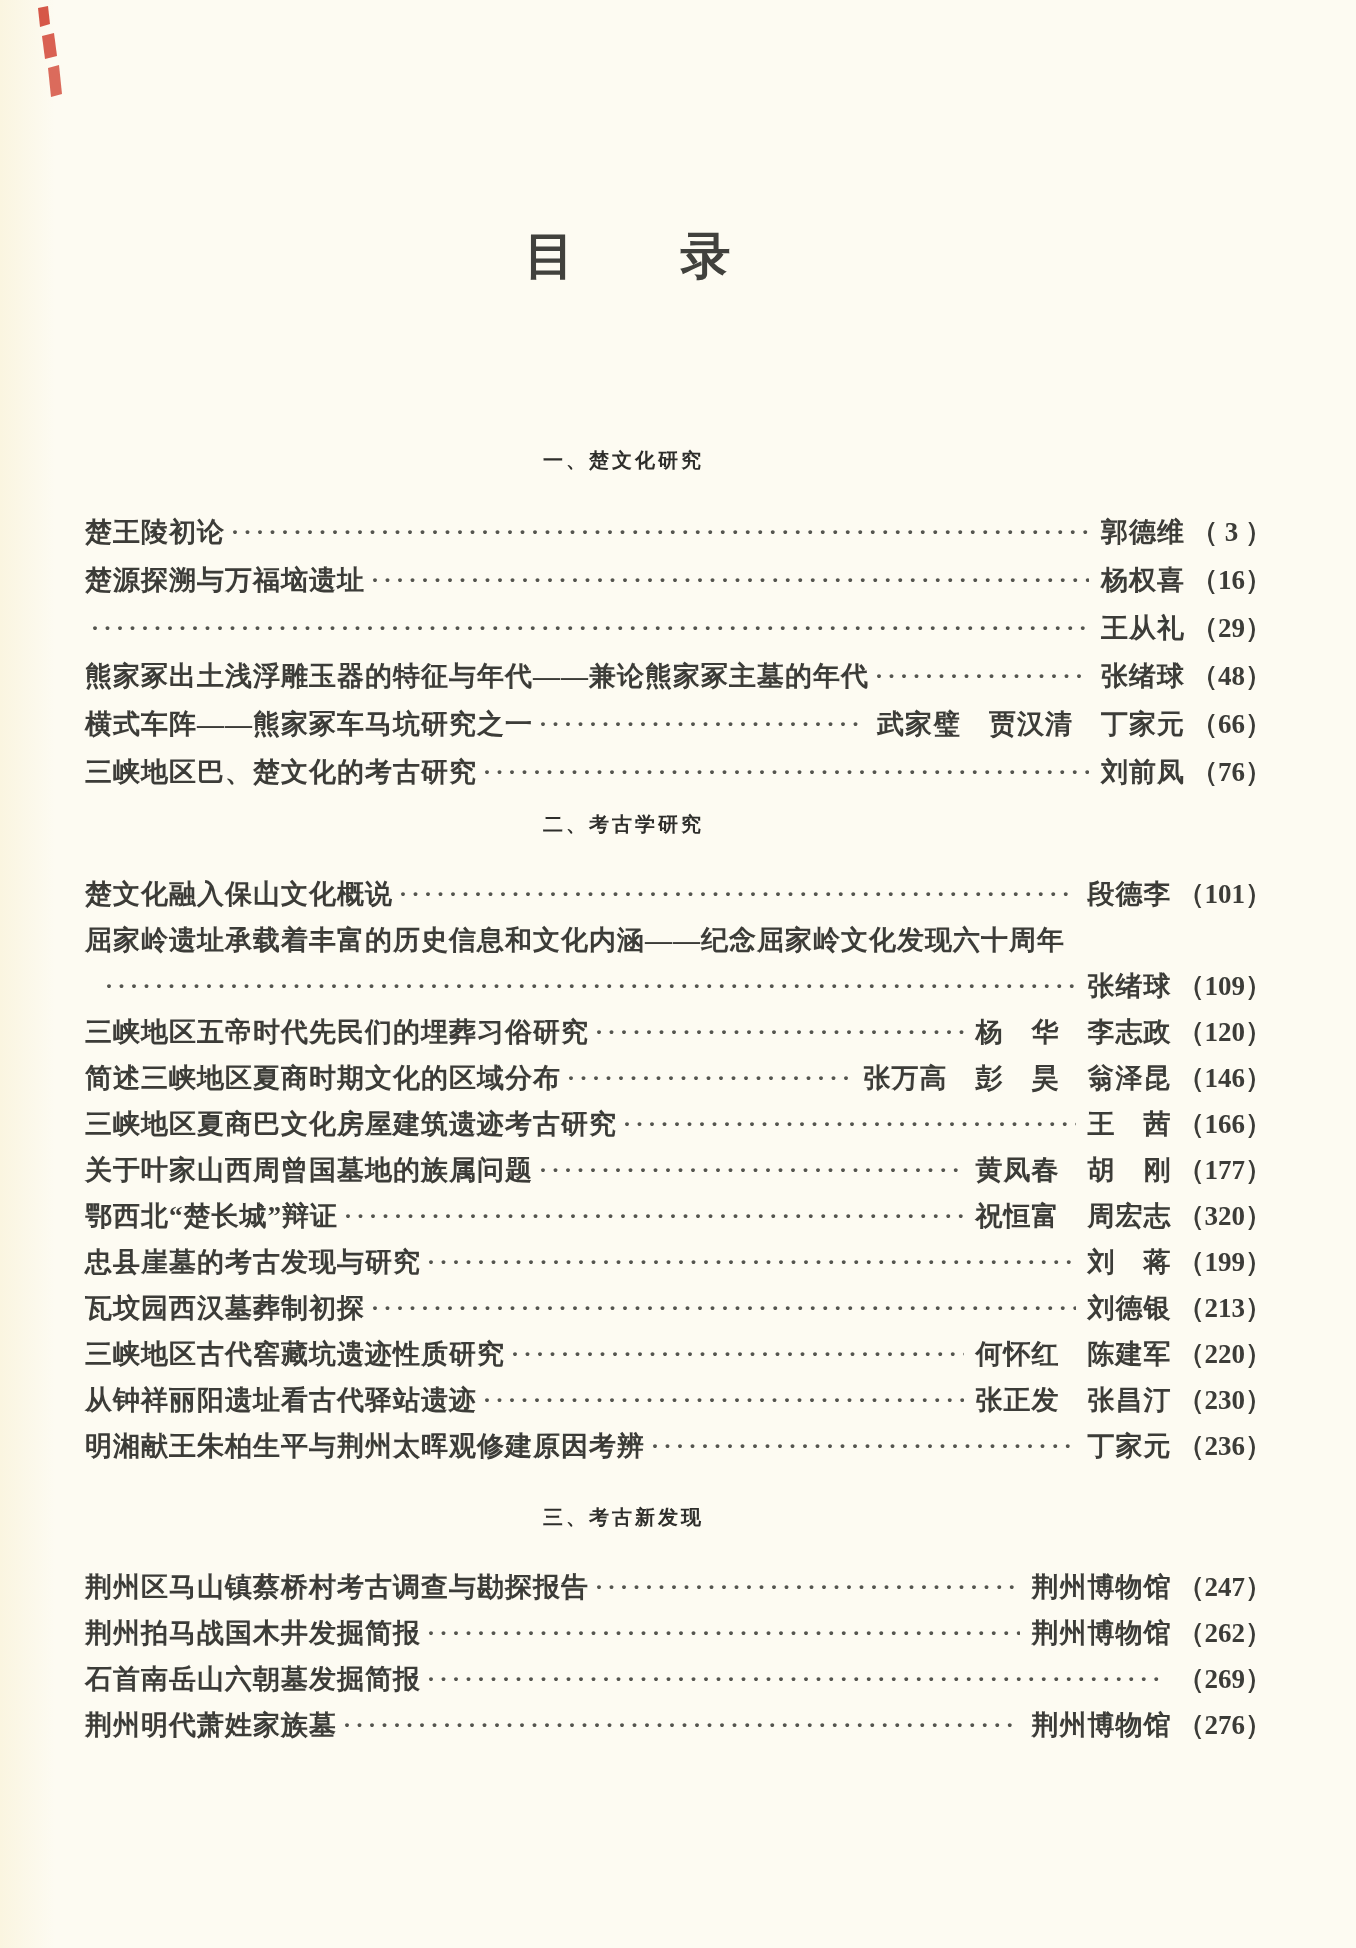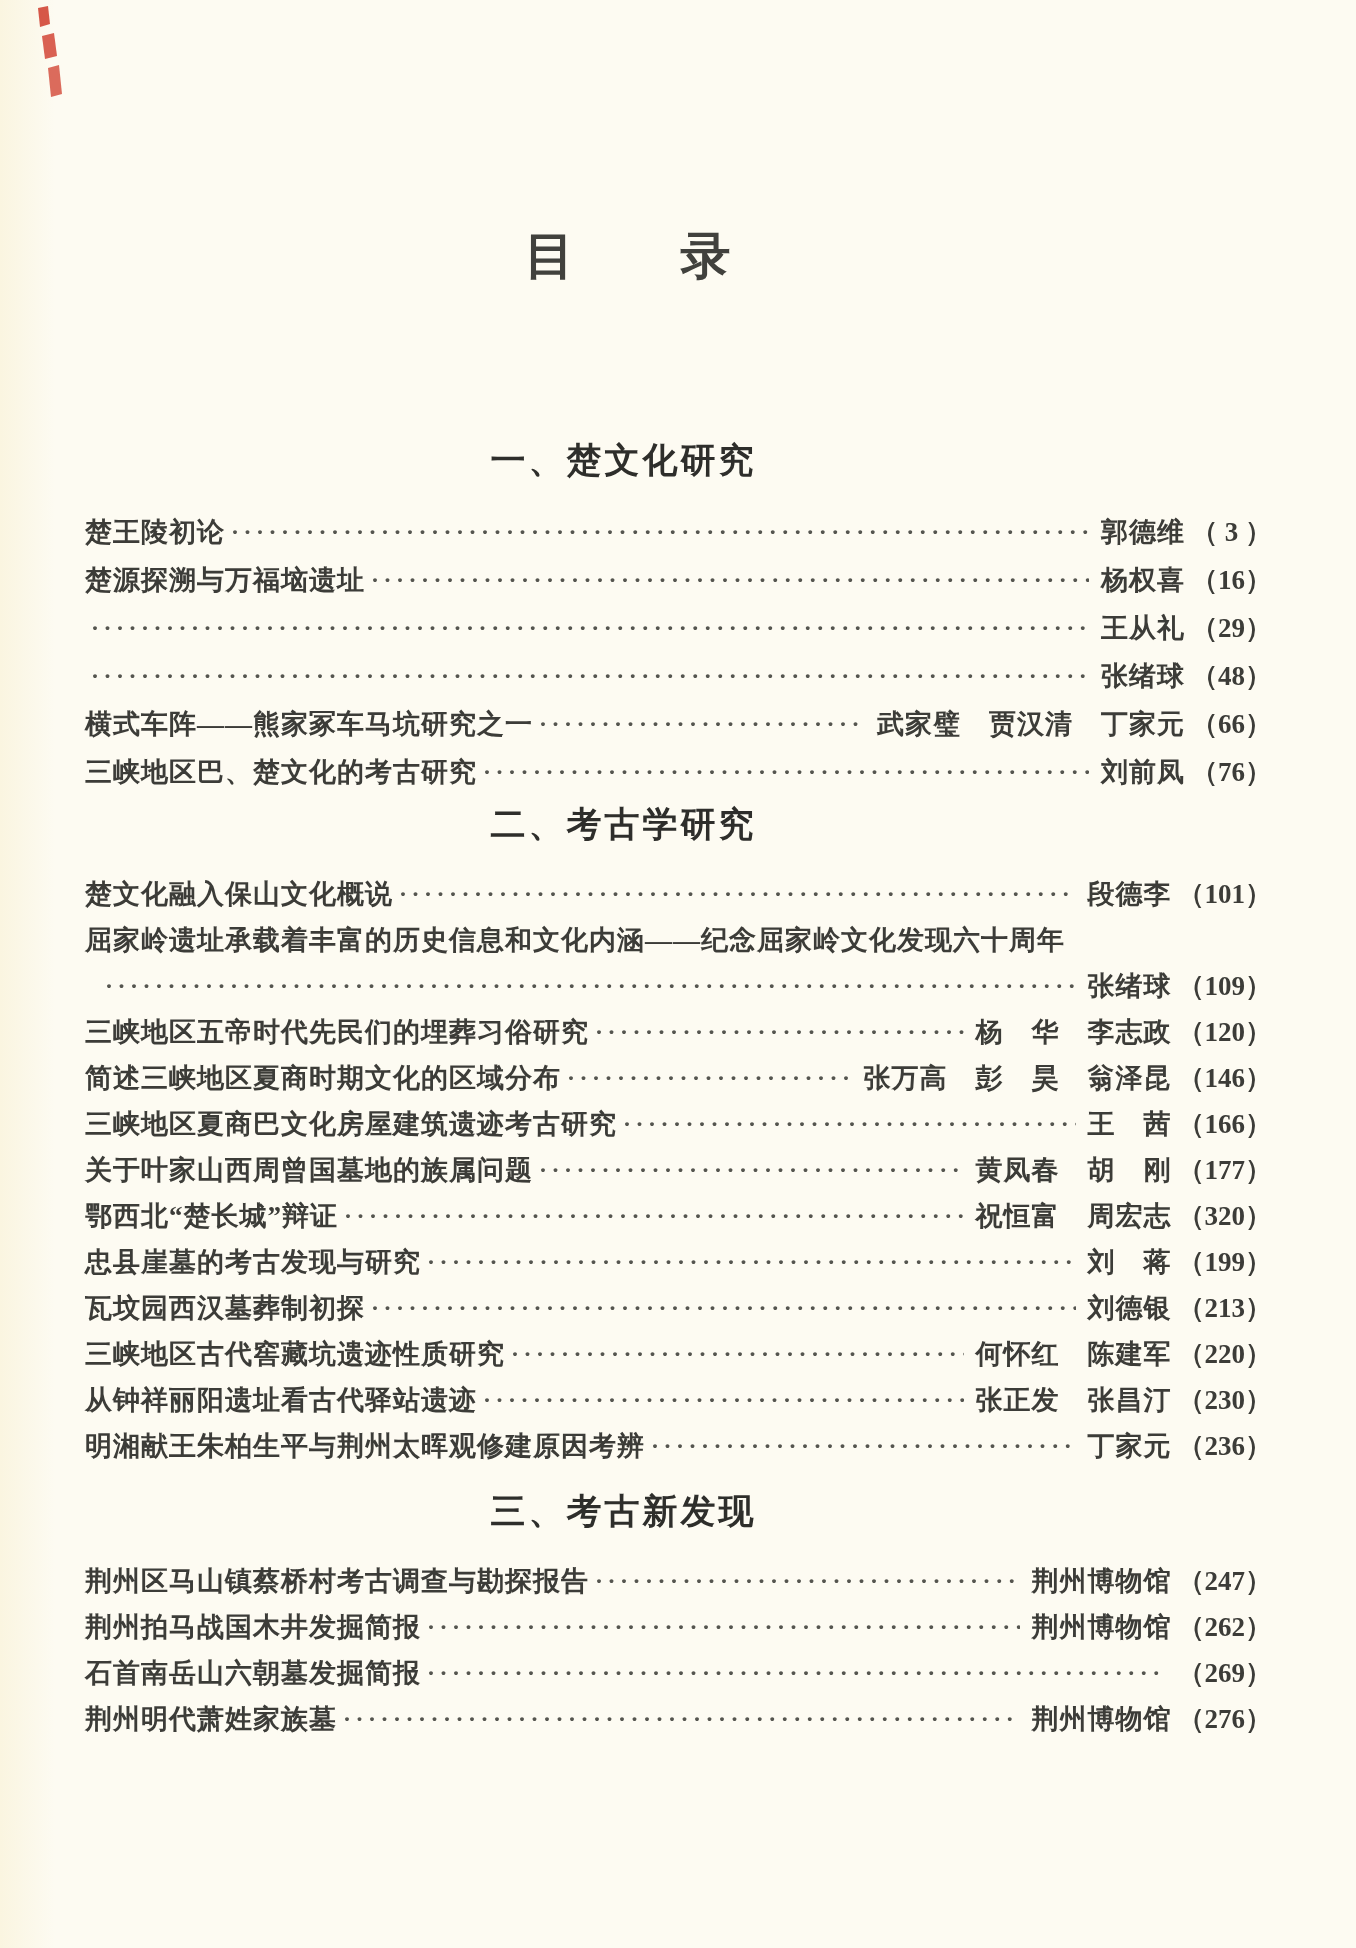--- a/index.html
+++ b/index.html
@@ -19,28 +19,28 @@
     text-align:center;
     font-size:50px;font-weight:bold;
     color:#41413d;
     height:72px;line-height:72px;
     letter-spacing:2px;
   }
   .section-heading{
     position:relative;left:-55px;
     text-align:center;
     font-family:"Liberation Sans","DejaVu Sans",sans-serif;
-    font-size:35px;font-weight:bold;
+    font-size:20px;font-weight:bold;
     color:#2e2e2b;
     letter-spacing:3px;
     height:40px;line-height:40px;
   }
   .sec1 .section-heading{margin-top:148px;}
   .sec2 .section-heading{margin-top:8px;}
-  .sec3 .section-heading{margin-top:22px;}
+  .sec3 .section-heading{margin-top:28px;}
   .toc-list{margin-top:27px;}
   .sec1 .toc-list{margin-top:28px;}
   .row{
     display:flex;align-items:center;
     height:46px;
     font-size:27px;
     color:#3c3c38;
     font-weight:bold;
   }
   .sec1 .row{height:48px;}
@@ -89,20 +89,21 @@
         <span class="dots"></span>
         <span class="authors">杨权喜</span>
         <span class="page-no">（16）</span>
       </div>
       <div class="row">
         <span class="dots"></span>
         <span class="authors">王从礼</span>
         <span class="page-no">（29）</span>
       </div>
       <div class="row">
+        <span class="title-cell">熊家冢出土浅浮雕玉器的特征与年代——兼论熊家冢主墓的年代</span>
         <span class="dots"></span>
         <span class="authors">张绪球</span>
         <span class="page-no">（48）</span>
       </div>
       <div class="row">
         <span class="title-cell">横式车阵——熊家冢车马坑研究之一</span>
         <span class="dots"></span>
         <span class="authors">武家璧　贾汉清　丁家元</span>
         <span class="page-no">（66）</span>
       </div>

